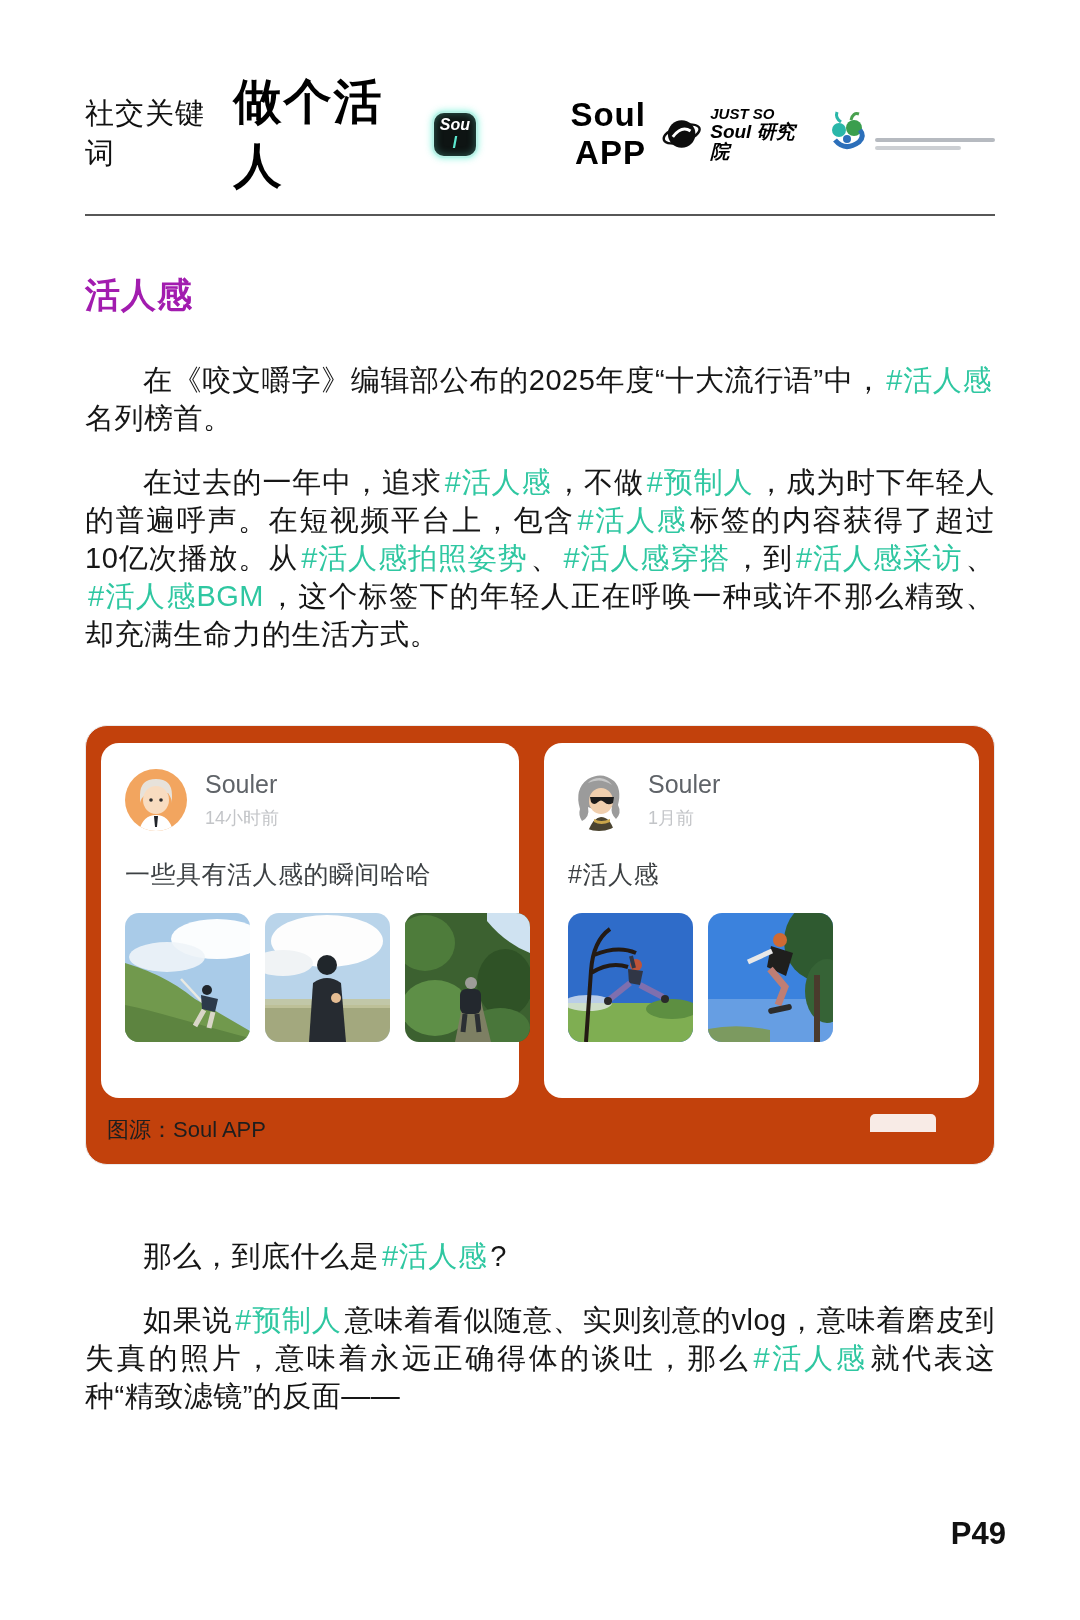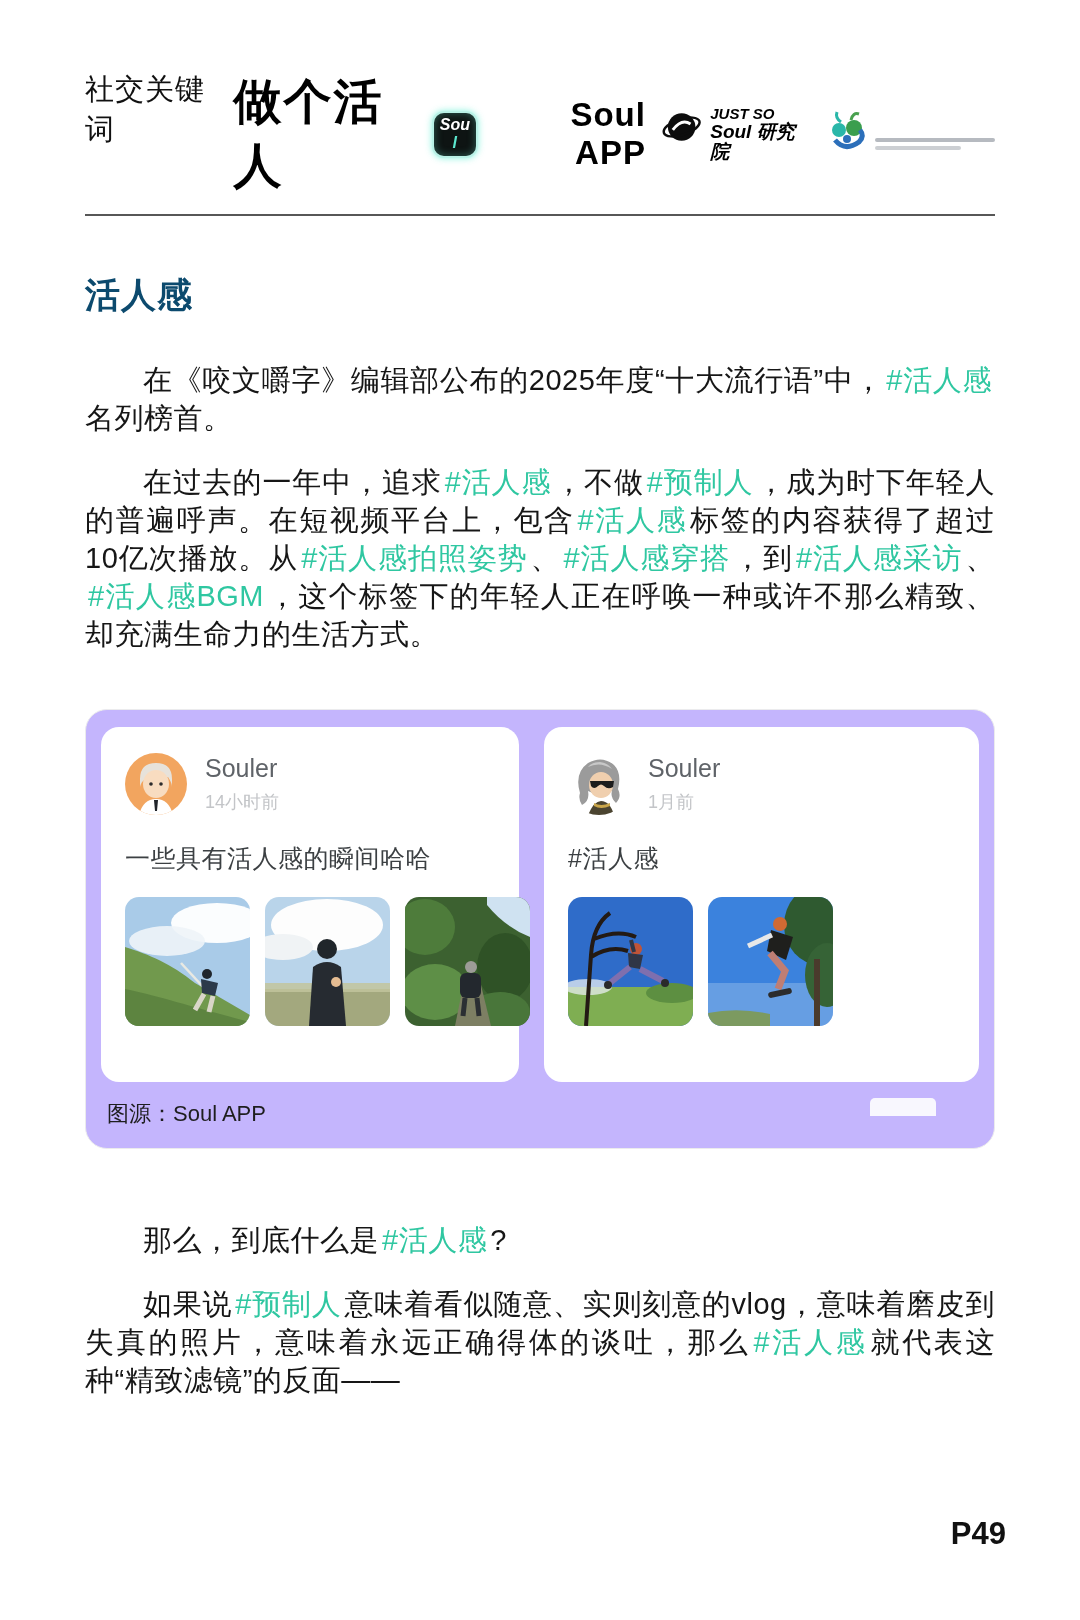--- a/index.html
+++ b/index.html
@@ -5,48 +5,48 @@
   * { margin:0; padding:0; box-sizing:border-box; }
   html,body { background:#e9e9e9; }
   .page {
     position:relative; width:1080px; height:1620px; background:#ffffff;
     font-family:"Liberation Sans","DejaVu Sans",sans-serif; color:#141414;
     padding:70px 85px 0; overflow:hidden; margin:0 auto;
   }
   
   .header { display:flex; justify-content:space-between; align-items:center;
     border-bottom:2px solid #575757; padding-bottom:16px; }
-  .header-left { display:flex; align-items:flex-start; }
+  .header-left { display:flex; align-items:center; }
   .header-category { font-size:29px; color:#111; letter-spacing:1px; }
   .header-title { font-size:48px; font-weight:700; color:#000; letter-spacing:2px; }
   .header-right { display:flex; align-items:center; gap:15px; }
   .soul-icon { width:47px; height:47px; border-radius:12px; background:#0e1413;
     border:2px solid #b9f1e6; box-shadow:0 0 7px rgba(110,240,215,.85), inset 0 0 8px rgba(110,240,215,.35);
     display:flex; align-items:center; justify-content:center;
     color:#fff; font-weight:700; font-style:italic; font-size:16px;flex-direction:column; }
   .soul-icon .teal { color:#5ce8cf; }
   .soul-app-label { font-size:33px; font-weight:800; color:#000; letter-spacing:1px;text-align:right; }
-  .justso { display:flex; gap:8px; }
+  .justso { display:flex; align-items:center; gap:8px; }
   .justso-text { display:flex; flex-direction:column; line-height:1.05; }
   .justso-line1 { font-size:15px; font-weight:800; font-style:italic; color:#000; }
   .justso-line2 { font-size:19px; font-weight:800; font-style:italic; color:#000; }
   .partner { display:flex; align-items:flex-end; gap:6px; padding-bottom:4px; }
   .partner-caption { display:flex; flex-direction:column; gap:4px; padding-bottom:6px; }
   .micro-line { height:4px; background:#b6bac0; border-radius:2px; }
   .micro-line.l1 { width:120px; }
   .micro-line.l2 { width:86px; opacity:.7; }
   
   .h1 { font-size:72px; font-weight:400; color:#0a0a0a; margin-top:44px; letter-spacing:4px; }
-  .h2 { font-size:35px; font-weight:700; color:#0c4a6e; margin-top:56px; letter-spacing:1px; }
+  .h2 { font-size:35px; font-weight:700; color:#a21caf; margin-top:56px; letter-spacing:1px; }
   .para { font-size:29px; line-height:38px; text-align:justify; text-indent:2em;
     color:#161616; margin-top:26px; letter-spacing:.5px; }
   .para:first-of-type { margin-top:42px; }
   .hl { color:#2fc7a1; margin:0 3px; }
   
-  .social-card { margin-top:56px; background:#c4b5fd; border:1px solid #ebebed;
+  .social-card { margin-top:72px; background:#c2410c; border:1px solid #ebebed;
     border-radius:22px; padding:17px 15px 0; position:relative; }
   .posts-row { display:flex; gap:25px; }
   .post-card { background:#fff; border-radius:18px; padding:26px 24px; }
   .post-card.left  { width:418px; min-height:355px; }
   .post-card.right { flex:1; min-height:347px; }
   .post-header { display:flex; gap:18px; align-items:center; }
   .avatar { width:62px; height:62px; border-radius:50%; overflow:hidden; flex:0 0 auto; }
   .post-name { font-size:25px; color:#5f6368; }
   .post-time { font-size:18px; color:#c3c5c8; margin-top:7px; }
   .post-text { font-size:25px; color:#3c4043; margin-top:27px; letter-spacing:.5px; }

